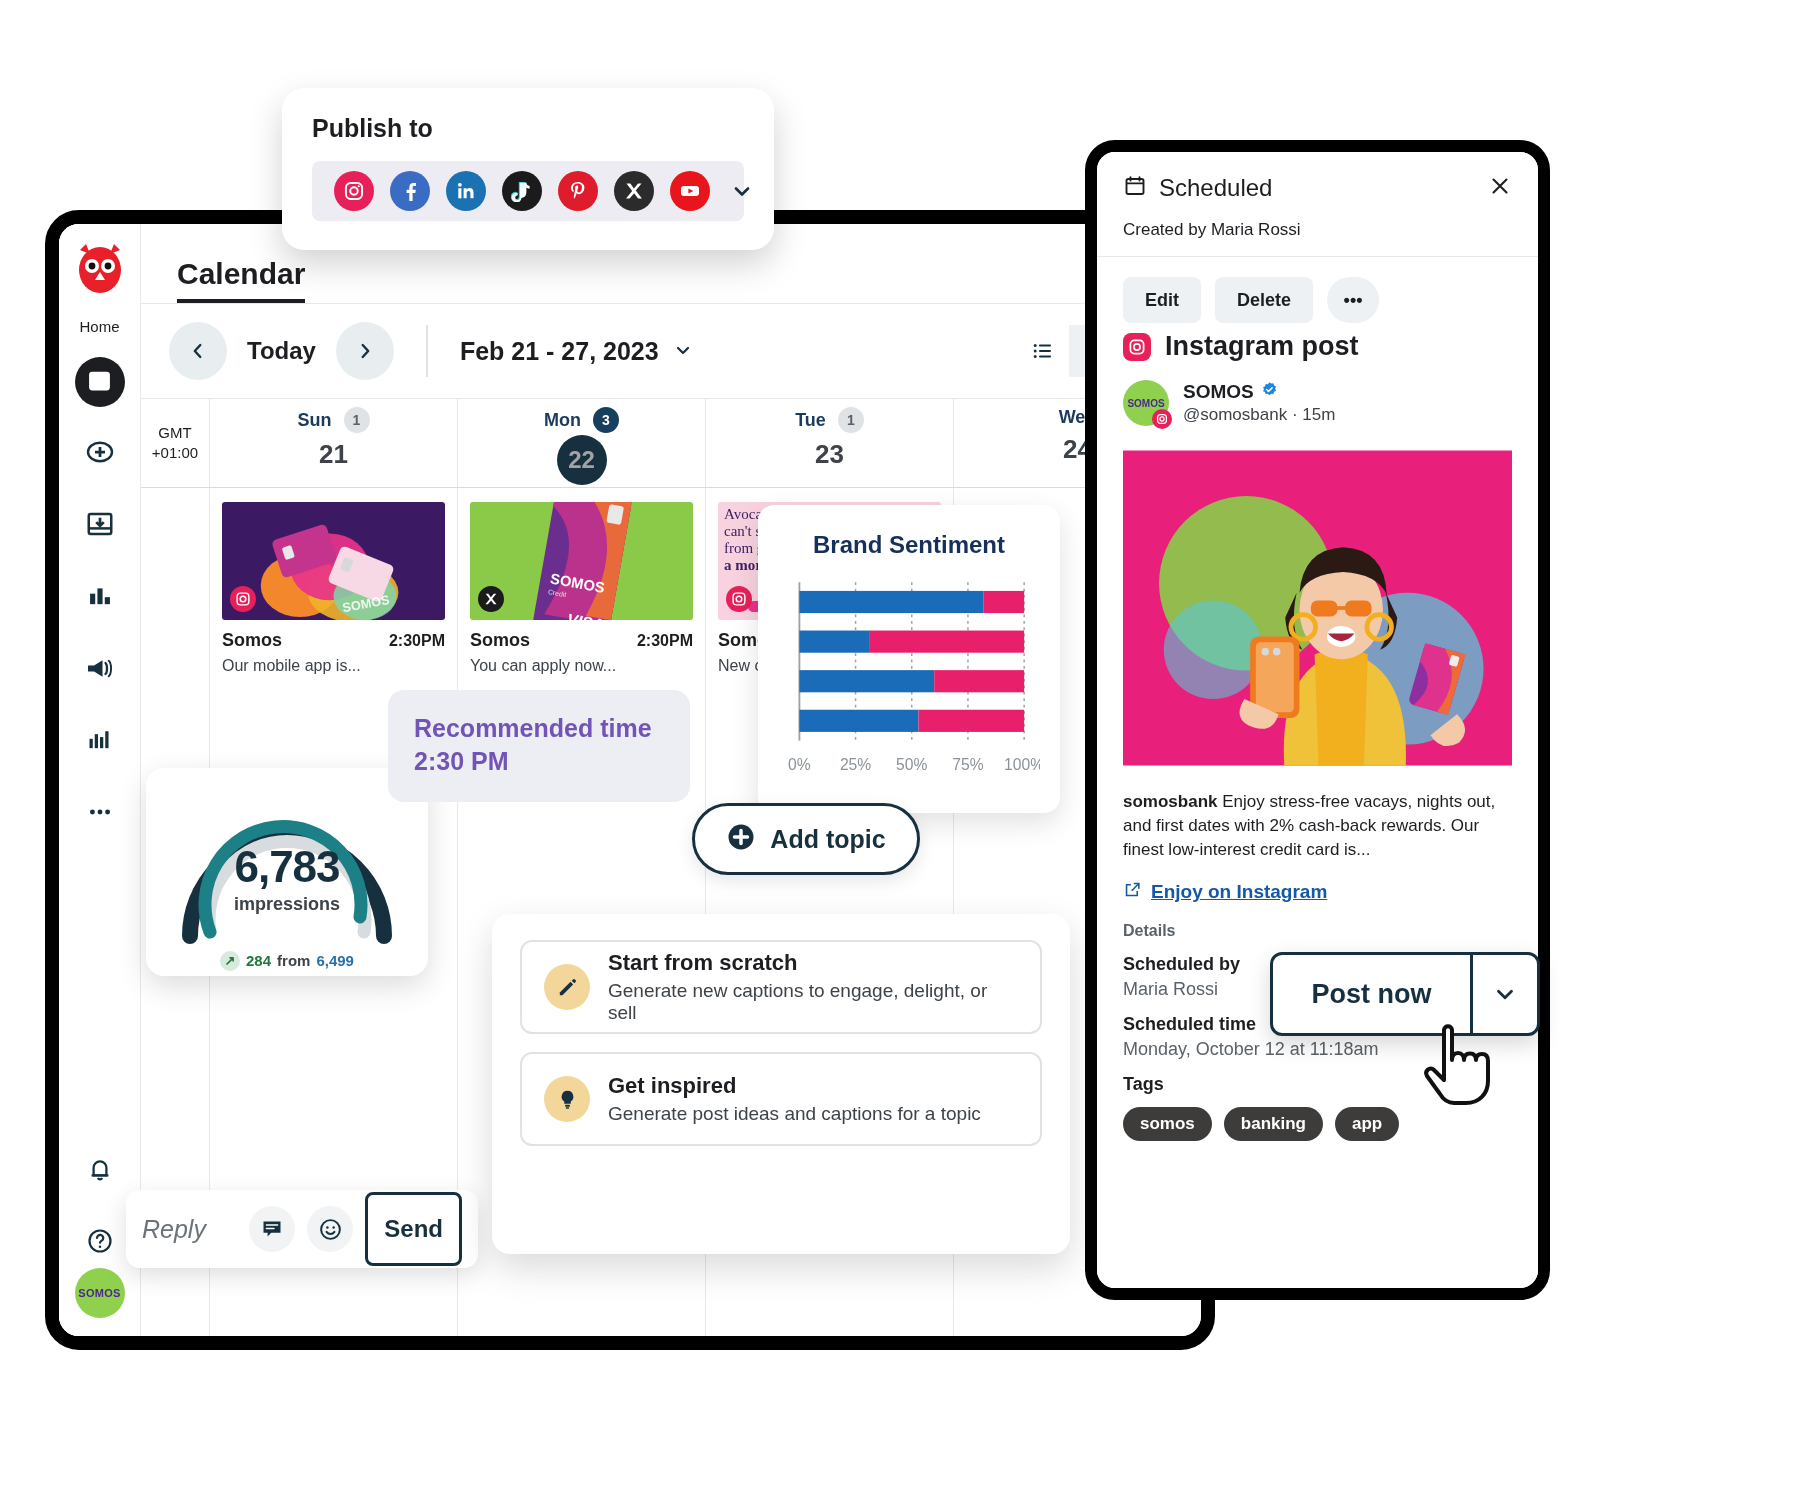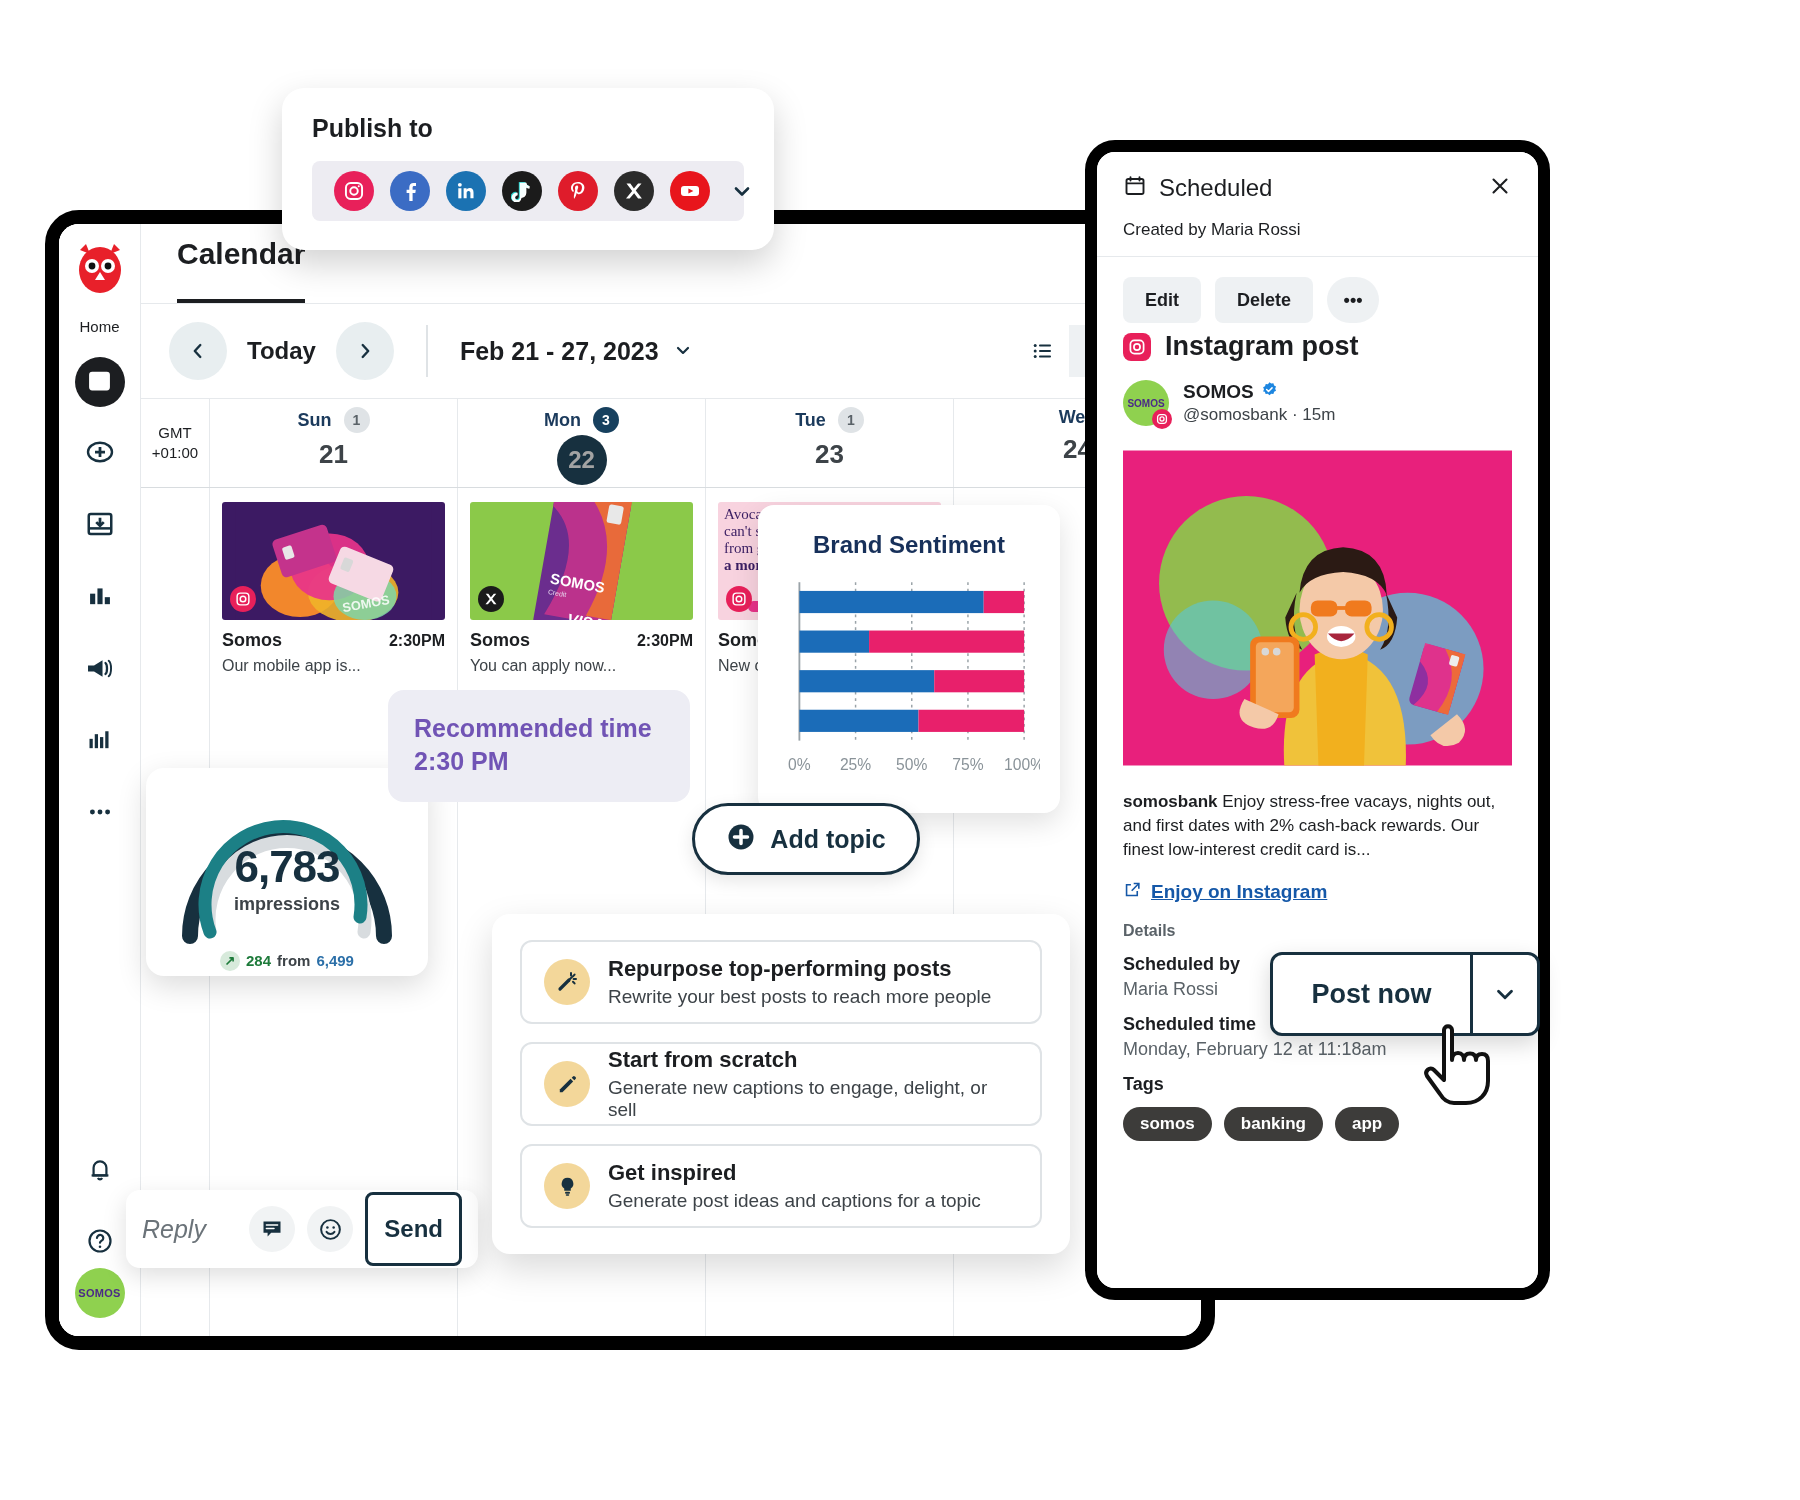--- a/index.html
+++ b/index.html
@@ -48,21 +48,21 @@
     font-size: 11px; font-weight: 700; letter-spacing: .3px;
     margin-bottom: 18px;
   }
 
   
   .main-col { flex: 1; display: flex; flex-direction: column; min-width: 0; position: relative; }
 
   .topbar { height: 80px; border-bottom: 1px solid #e6e9ec; display: flex; align-items: flex-end; padding-left: 36px; }
   .tab-calendar {
     font-size: 30px; font-weight: 700; color: #1c1e21;
-    padding-bottom: 28px; border-bottom: 4px solid #1c1e21;
+    padding-bottom: 8px; border-bottom: 4px solid #1c1e21;
   }
 
   .toolbar { height: 94px; display: flex; align-items: center; padding: 0 28px; gap: 16px; }
   .nav-circle {
     width: 58px; height: 58px; border-radius: 50%; background: #e8eef0;
     display: flex; align-items: center; justify-content: center;
     color: #1c1e21; font-size: 22px;
   }
   .today-label { font-size: 24px; font-weight: 700; color: #1c1e21; padding: 0 4px; }
   .vdiv { width: 2px; height: 52px; background: #dfe3e6; margin: 0 16px; }
@@ -685,33 +685,20 @@
         <circle cx="9" cy="10" r="1.2" fill="#17303f" stroke="none"></circle>
         <circle cx="15" cy="10" r="1.2" fill="#17303f" stroke="none"></circle>
         <path d="M8.2 14.3c1 1.4 2.3 2 3.8 2s2.8-.6 3.8-2" stroke-linecap="round"></path>
       </svg>
     </div>
     <div class="send-btn">Send</div>
   </div>
 
   <div class="ai-panel">
 
-    <div class="ai-row">
-      <div class="ai-ic">
-        <svg viewBox="0 0 24 24" width="24" height="24" fill="none" stroke="#17303f" stroke-width="2" stroke-linecap="round">
-          <path d="M5 19l9-9" stroke-width="3.2"></path>
-          <path d="M14.5 9.5l2.5-2.5"></path>
-          <path d="M16 3v2.4M19.6 4.6l-1.6 1.7M21 9h-2.4M19.6 13.4l-1.6-1.7"></path>
-        </svg>
-      </div>
-      <div>
-        <div class="ai-title">Repurpose top-performing posts</div>
-        <div class="ai-sub">Rewrite your best posts to reach more people</div>
-      </div>
-    </div>
 
     <div class="ai-row">
       <div class="ai-ic">
         <svg viewBox="0 0 24 24" width="23" height="23" fill="#17303f">
           <path d="M4 17.3L15.2 6.1l2.7 2.7L6.7 20H4z"></path>
           <path d="M16.4 4.9l1.3-1.3a1.4 1.4 0 012 0l.7.7a1.4 1.4 0 010 2l-1.3 1.3z"></path>
         </svg>
       </div>
       <div>
         <div class="ai-title">Start from scratch</div>
@@ -847,21 +834,21 @@
             <path d="M18 14v5.5H4.5V6H10"></path>
           </svg>
         </span>
         <span>Enjoy on Instagram</span>
       </div>
 
       <div class="det-label">Details</div>
       <div class="det-key">Scheduled by</div>
       <div class="det-val">Maria Rossi</div>
       <div class="det-key">Scheduled time</div>
-      <div class="det-val">Monday, February 12 at 11:18am</div>
+      <div class="det-val">Monday, October 12 at 11:18am</div>
       <div class="det-key">Tags</div>
       <div class="tags-row">
         <span class="tag">somos</span>
         <span class="tag">banking</span>
         <span class="tag">app</span>
       </div>
 
     </div>
   </div>
 

